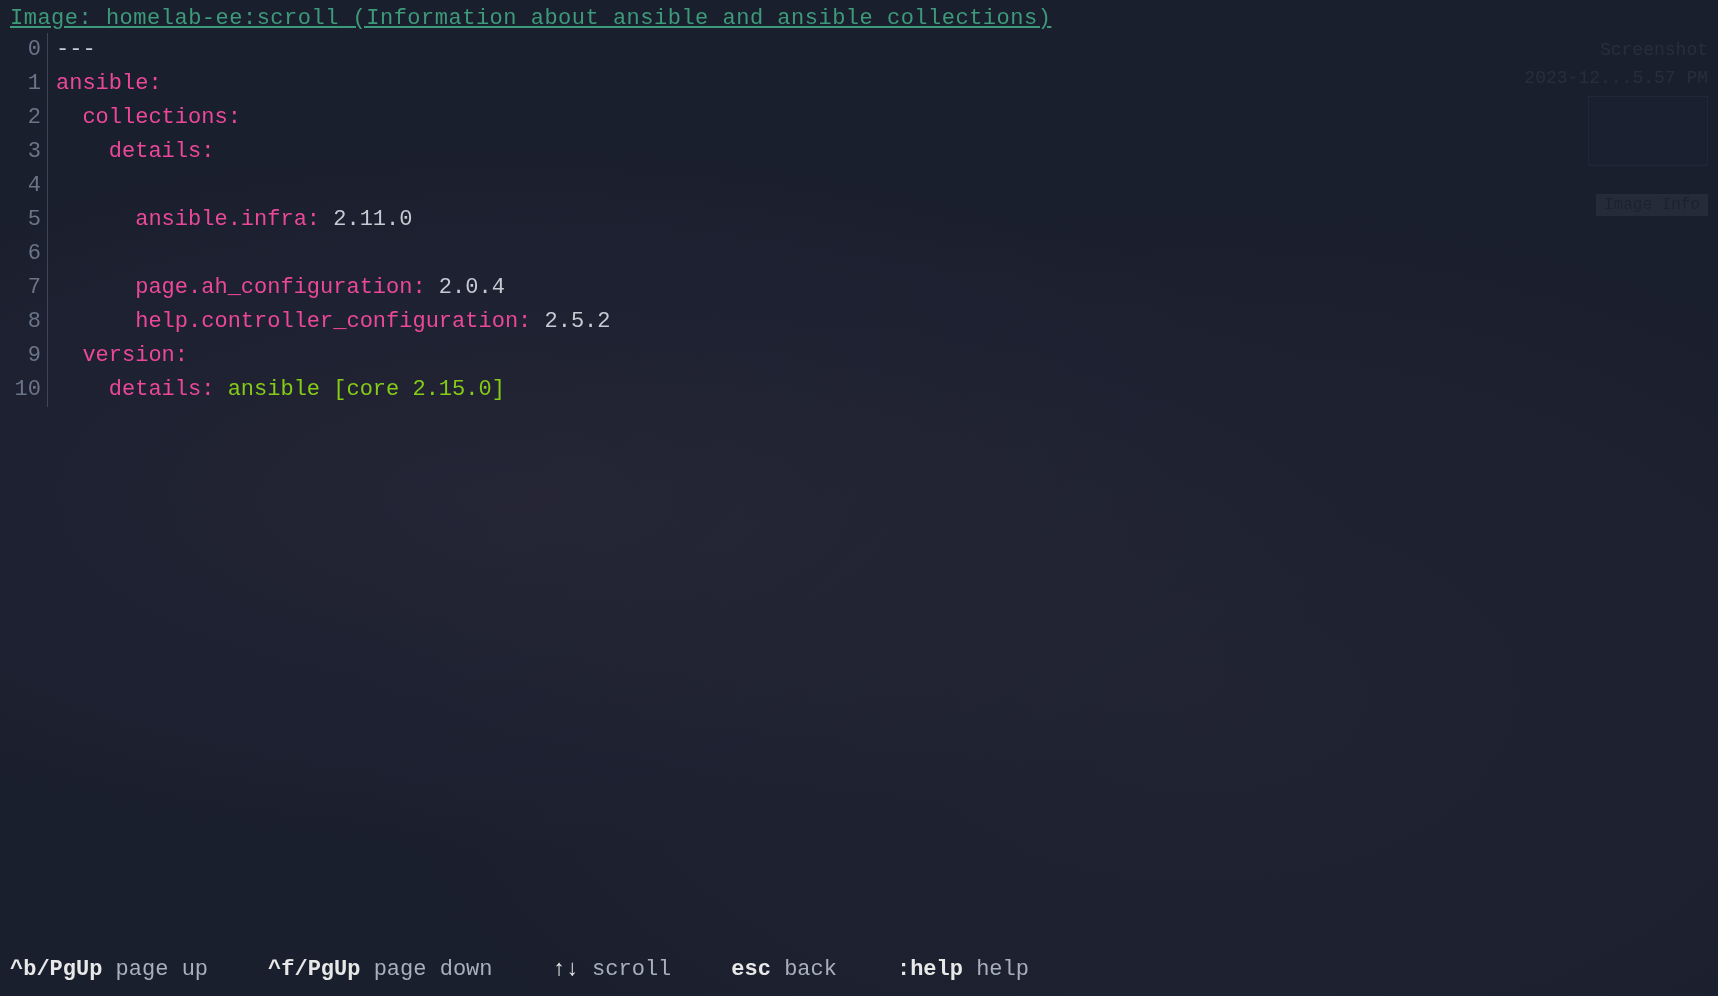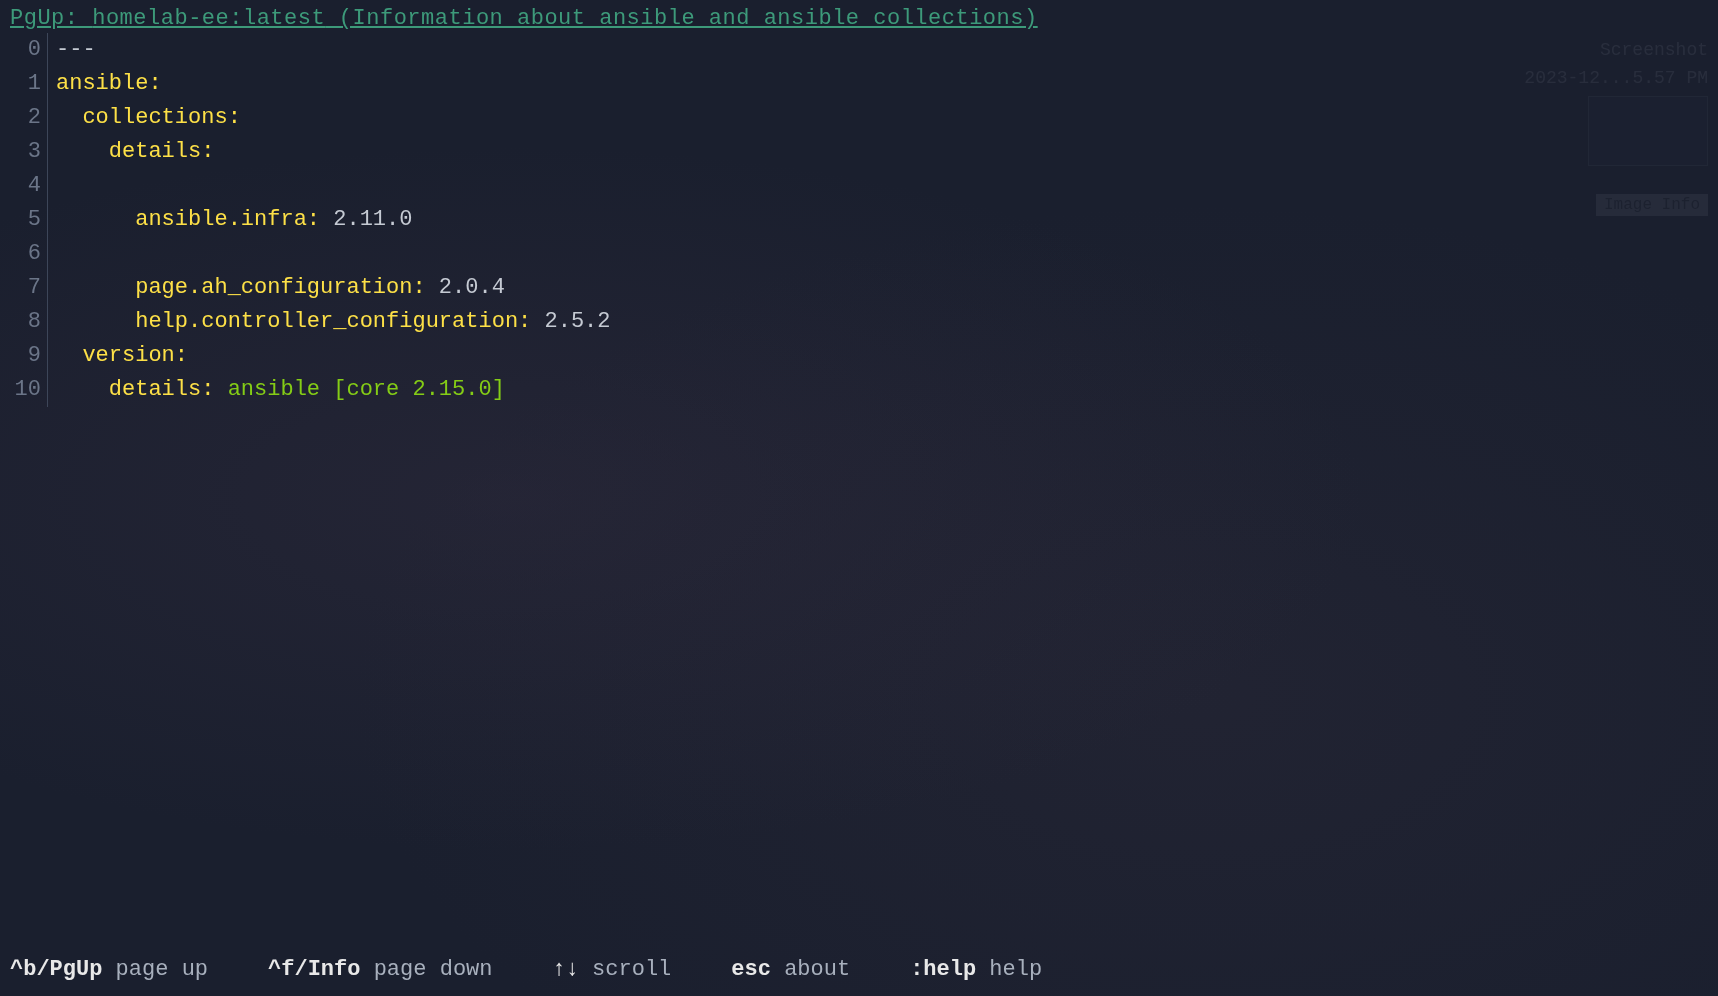--- a/index.html
+++ b/index.html
@@ -41,21 +41,21 @@
       padding-right: 6px;
       color: #6b7588;
       border-right: 1px solid #3d4659;
       flex-shrink: 0;
     }
     .line-content {
       padding-left: 8px;
       white-space: pre;
     }
     .key {
-      color: #fde047;
+      color: #ec4899;
     }
     .value-str {
       color: #84cc16;
     }
     .value-num {
       color: #c5cad3;
     }
     .dash {
       color: #c5cad3;
     }
@@ -106,21 +106,21 @@
       color: #2a2f3a;
       padding: 2px 8px;
       font-size: 16px;
       margin-top: 20px;
     }
   </style>
 </head>
 <body>
 
 <div class="header">
-  <span>PgUp: </span><span>homelab-ee:latest</span><span> (Information about ansible and ansible collections)</span>
+  <span>Image: </span><span>homelab-ee:scroll</span><span> (Information about ansible and ansible collections)</span>
 </div>
 
 <div class="content" id="content-lines">
 <div class="line">
       <span class="line-number">0</span>
       <span class="line-content"><span class="dash">---</span></span>
     </div>
     <div class="line">
       <span class="line-number">1</span>
       <span class="line-content"><span class="key">ansible:</span></span>
@@ -163,17 +163,17 @@
 
 <div class="bg-overlay">
   <div class="bg-text">Screenshot</div>
   <div class="bg-text">2023-12...5.57 PM</div>
   <div class="bg-thumb"></div>
   <div class="bg-button">Image Info</div>
 </div>
 
 <div class="footer" id="footer-items">
 <div class="footer-item"><span class="footer-key">^b/PgUp</span><span class="footer-label"> page up</span></div>
-    <div class="footer-item"><span class="footer-key">^f/Info</span><span class="footer-label"> page down</span></div>
+    <div class="footer-item"><span class="footer-key">^f/PgUp</span><span class="footer-label"> page down</span></div>
     <div class="footer-item"><span class="footer-key">↑↓</span><span class="footer-label"> scroll</span></div>
-    <div class="footer-item"><span class="footer-key">esc</span><span class="footer-label"> about</span></div>
+    <div class="footer-item"><span class="footer-key">esc</span><span class="footer-label"> back</span></div>
     <div class="footer-item"><span class="footer-key">:help</span><span class="footer-label"> help</span></div>
   </div>
 
 </body></html>

